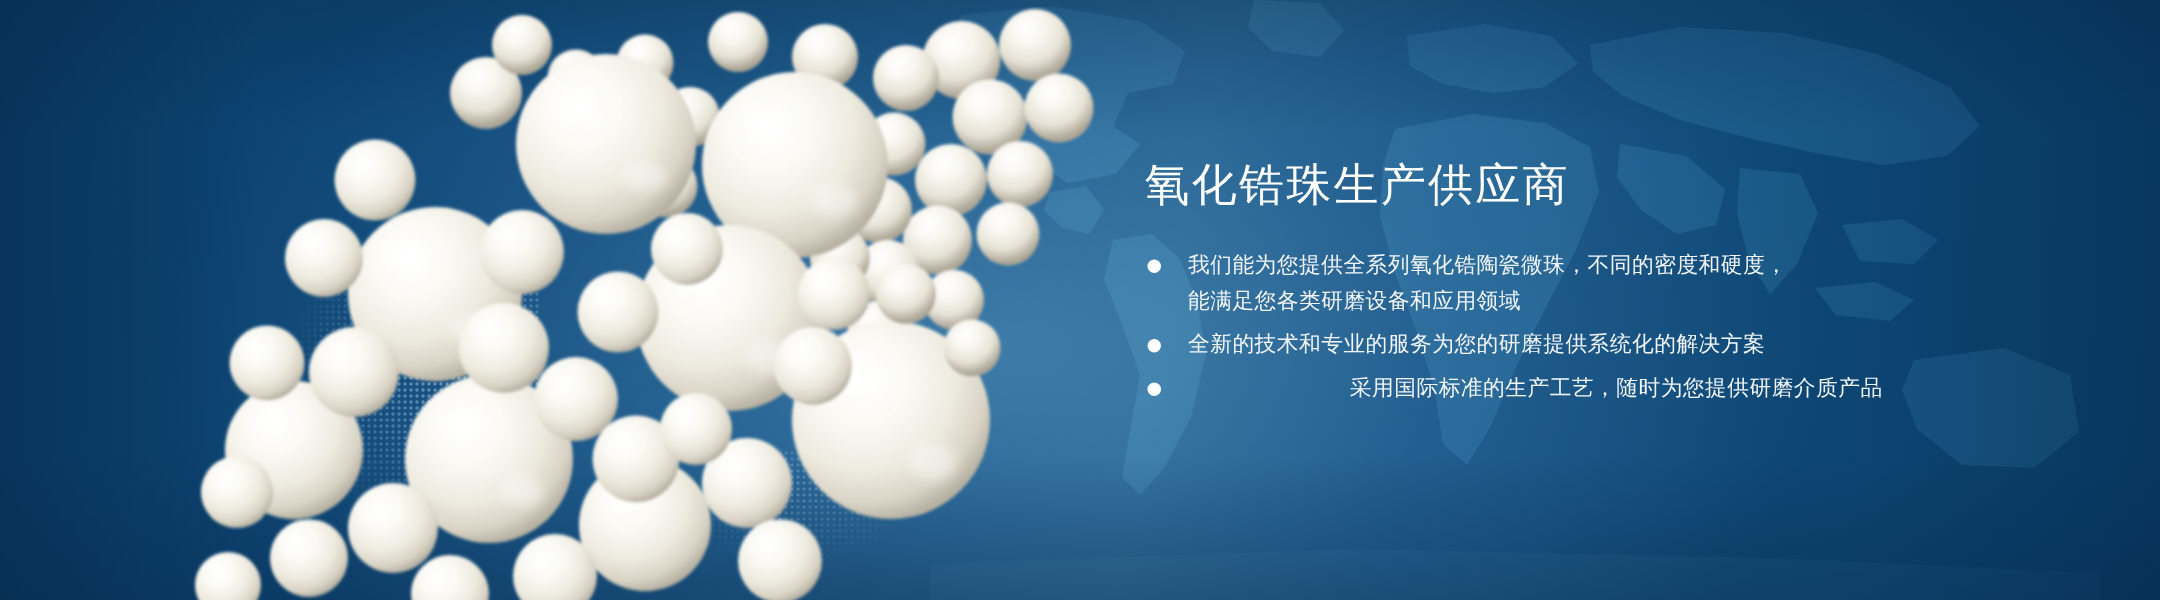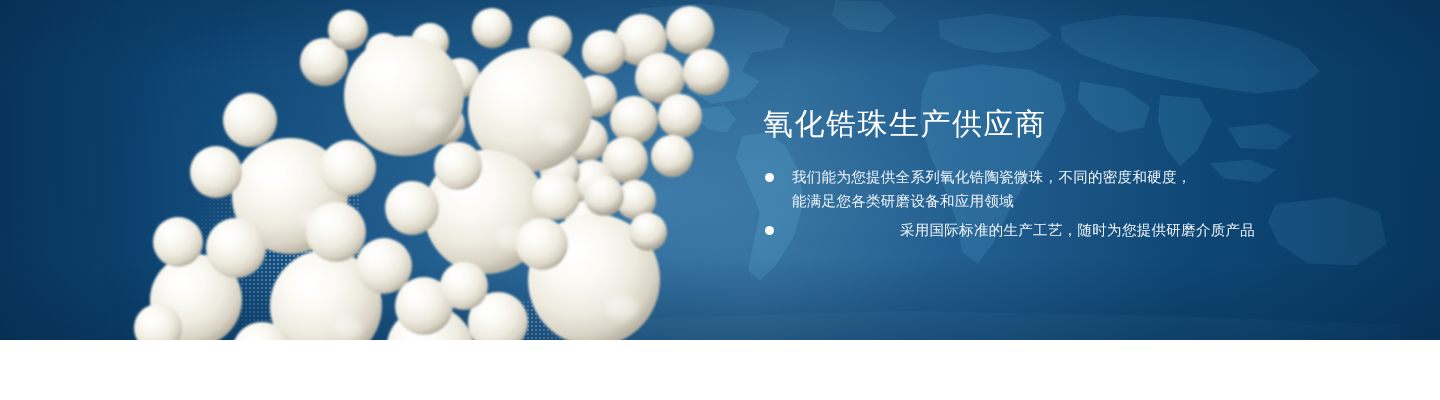--- a/index.html
+++ b/index.html
@@ -3,21 +3,21 @@
 <meta charset="utf-8">
 <style>
   html, body {
     margin: 0;
     padding: 0;
     background: #ffffff;
   }
   .banner {
     position: relative;
     width: 1440px;
-    height: 340px;
+    height: 400px;
     overflow: hidden;
     font-family: "Liberation Sans", "DejaVu Sans", sans-serif;
     background: #0b4170;
   }
 
   
   .bg-base {
     position: absolute;
     inset: 0;
     background:
@@ -350,18 +350,22 @@
     <h1 class="headline">氧化锆珠生产供应商</h1>
 
     <ul class="bullets">
       <li class="bullet">
         <span class="dot"></span>
         <span class="bullet-line">我们能为您提供全系列氧化锆陶瓷微珠，不同的密度和硬度，</span>
         <span class="bullet-line">能满足您各类研磨设备和应用领域</span>
       </li>
       <li class="bullet">
         <span class="dot"></span>
+        <span class="bullet-line">全新的技术和专业的服务为您的研磨提供系统化的解决方案</span>
+      </li>
+      <li class="bullet">
+        <span class="dot"></span>
         <span class="bullet-line">采用国际标准的生产工艺，随时为您提供研磨介质产品</span>
       </li>
     </ul>
   </div>
 
 </div>
 
 </body></html>

